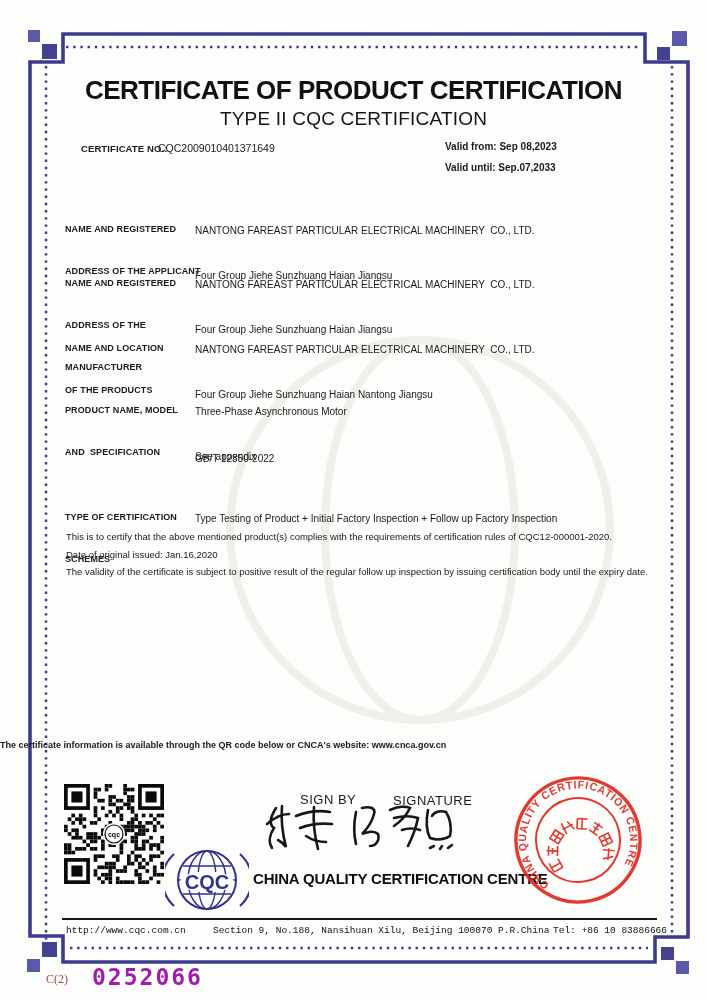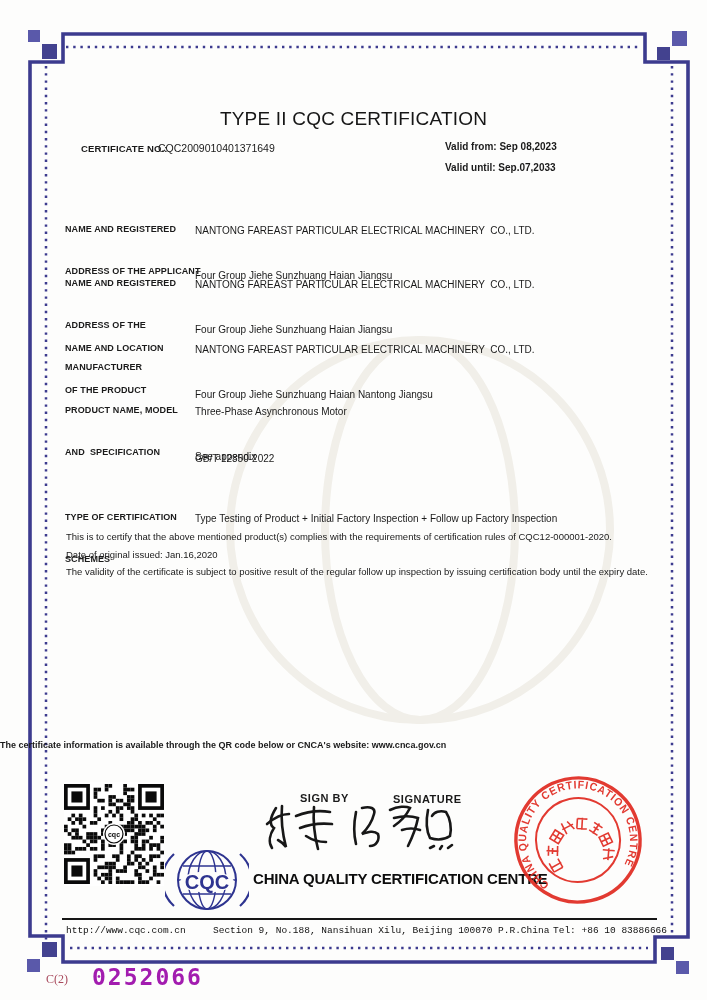--- a/index.html
+++ b/index.html
@@ -19,21 +19,21 @@
   }
   .certno-label{left:81px;top:143px;font-size:9.5px;font-weight:700;letter-spacing:0.1px;}
   .certno-value{left:158px;top:142px;font-size:10.5px;font-weight:400;}
   .valid{left:445px;font-size:10px;font-weight:700;}
   .field-label{font-size:9px;font-weight:700;line-height:14px;letter-spacing:0.1px;white-space:pre;}
   .field-label span{display:block;}
   .field-value{font-size:10px;font-weight:400;line-height:15px;white-space:pre;}
   .field-value span{display:block;}
   .statement{left:66px;font-size:9.5px;font-weight:400;white-space:pre;}
   .qr-note{left:0;top:740px;width:707px;font-size:9px;font-weight:600;}
-  .sig-label{font-size:11px;font-weight:700;letter-spacing:0.5px;padding-left:32px;}
+  .sig-label{font-size:13px;font-weight:400;letter-spacing:0.5px;padding-left:32px;}
   .issuer-name{left:253px;top:870px;font-size:15px;font-weight:700;letter-spacing:-0.2px;color:#0d0d0d;}
   .footer-divider{left:62px;top:918px;width:595px;height:2px;background:#161616;}
   .footer-text{top:925px;font-family:"Liberation Mono","DejaVu Sans Mono",monospace;font-size:9.5px;font-weight:400;color:#111;white-space:pre;}
   .serial-prefix{left:46px;top:972px;font-family:"Liberation Serif",serif;font-size:12px;color:#a8495c;}
   .serial-number{left:92px;top:964px;font-family:"DejaVu Sans Mono",monospace;font-size:23px;font-weight:700;color:#a21caf;letter-spacing:2px;}
 </style>
 </head>
 <body>
 
 <div class="page">
@@ -59,20 +59,21 @@
       <rect x="42" y="44" width="15" height="15" fill="#43428f"></rect>
       <rect x="672" y="31" width="15" height="15" fill="#5a59aa"></rect>
       <rect x="657" y="47" width="13" height="13" fill="#43428f"></rect>
       <rect x="42" y="942" width="15" height="15" fill="#43428f"></rect>
       <rect x="27" y="959" width="13" height="13" fill="#5a59aa"></rect>
       <rect x="661" y="947" width="13" height="13" fill="#43428f"></rect>
       <rect x="676" y="961" width="13" height="13" fill="#5a59aa"></rect>
     </g>
   </svg>
 
+  <div class="abs title">CERTIFICATE OF PRODUCT CERTIFICATION</div>
   <div class="abs subtitle">TYPE II CQC CERTIFICATION</div>
 
   <div class="abs certno-label">CERTIFICATE NO.:</div>
   <div class="abs certno-value">CQC2009010401371649</div>
   <div class="abs valid" style="top:141px">Valid from: Sep 08,2023</div>
   <div class="abs valid" style="top:162px">Valid until: Sep.07,2033</div>
 
   <div class="abs field-label" style="left:65px;top:194px">
     <span>NAME AND REGISTERED</span>
     <span>ADDRESS OF THE APPLICANT</span>
@@ -87,21 +88,21 @@
     <span>ADDRESS OF THE</span>
     <span>MANUFACTURER</span>
   </div>
   <div class="abs field-value" style="left:195px;top:247px">
     <span>NANTONG FAREAST PARTICULAR ELECTRICAL MACHINERY  CO., LTD.</span>
     <span>Four Group Jiehe Sunzhuang Haian Jiangsu</span>
   </div>
 
   <div class="abs field-label" style="left:65px;top:313px">
     <span>NAME AND LOCATION</span>
-    <span>OF THE PRODUCT</span>
+    <span>OF THE PRODUCTS</span>
   </div>
   <div class="abs field-value" style="left:195px;top:312px">
     <span>NANTONG FAREAST PARTICULAR ELECTRICAL MACHINERY  CO., LTD.</span>
     <span>Four Group Jiehe Sunzhuang Haian Nantong Jiangsu</span>
   </div>
 
   <div class="abs field-label" style="left:65px;top:375px">
     <span>PRODUCT NAME, MODEL</span>
     <span>AND  SPECIFICATION</span>
   </div>

